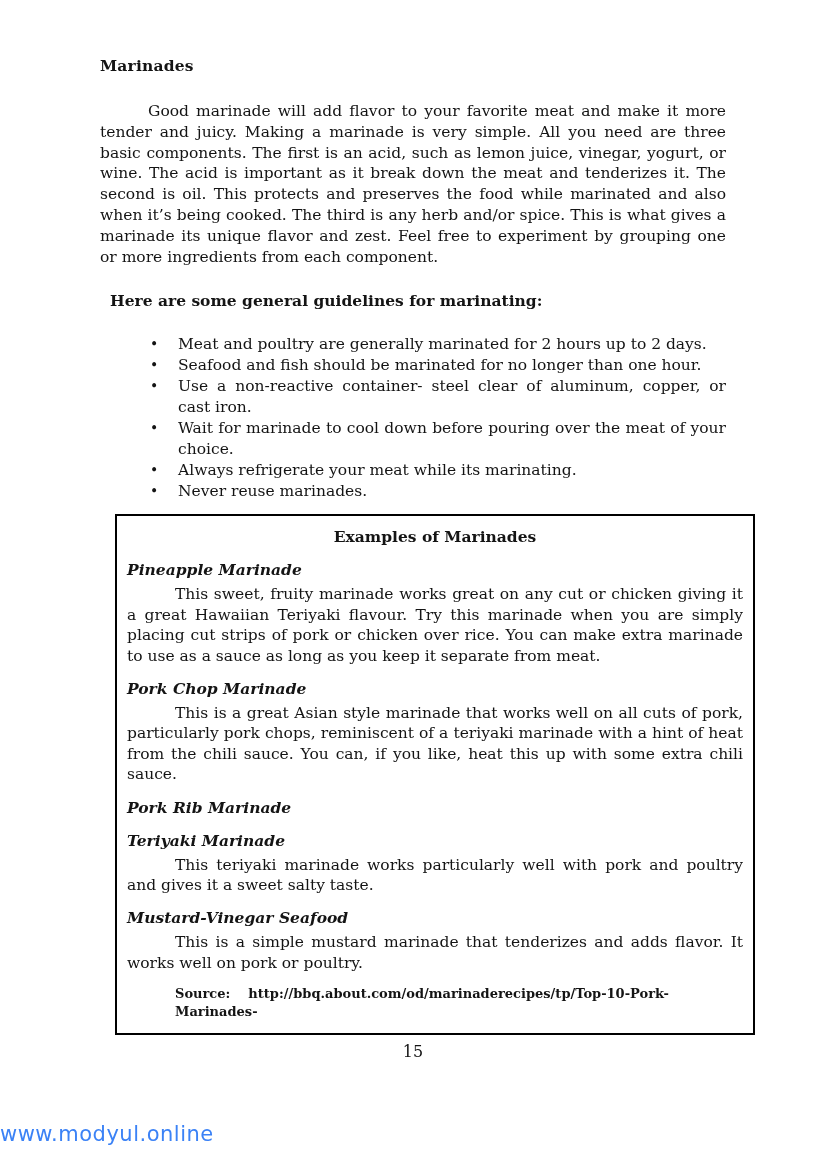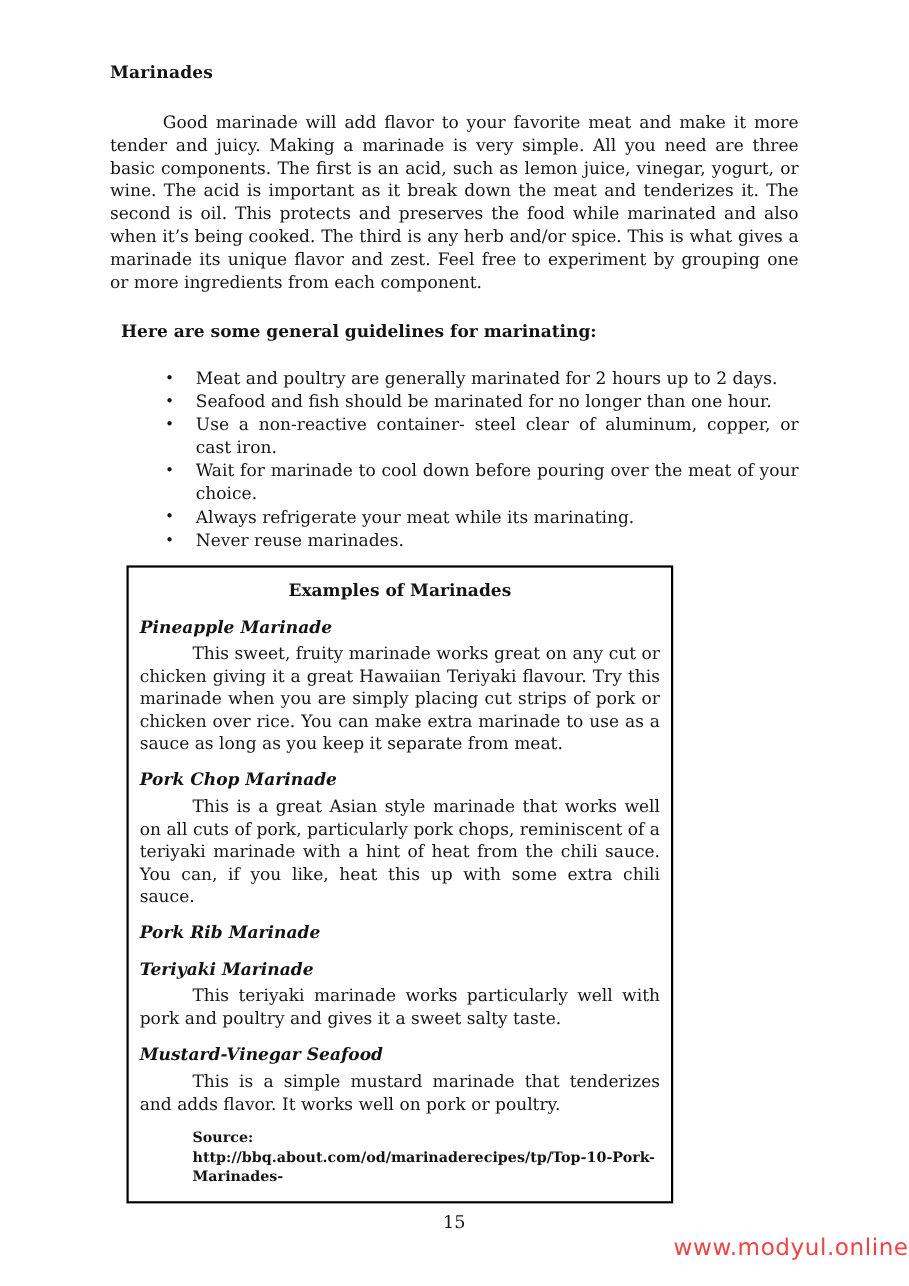--- a/index.html
+++ b/index.html
@@ -46,21 +46,21 @@
   }
   .bullet-marker {
     position: absolute;
     left: 50px;
     top: 0;
     font-size: 14px;
   }
   .examples-box {
     margin-top: 12px;
     margin-left: 15px;
-    width: 497px;
+    width: 640px;
     border: 2px solid #000000;
     padding: 8px 10px 12px 10px;
   }
   .box-title {
     text-align: center;
     font-size: 15.5px;
     font-weight: bold;
     line-height: 21px;
     margin-top: 2px;
   }
@@ -80,36 +80,36 @@
   }
   .source-line {
     margin-top: 12px;
     padding-left: 48px;
     font-size: 13px;
     font-weight: bold;
     line-height: 18px;
   }
   .source-label {
     display: inline-block;
-    margin-right: 46px;
+    margin-right: 18px;
   }
   .page-number {
     text-align: center;
     font-size: 16px;
     margin-top: 7px;
   }
   .watermark {
     position: absolute;
     left: 0;
     right: 0;
     top: 1122px;
-    text-align: right;
+    text-align: left;
     font-family: "DejaVu Sans", "Liberation Sans", sans-serif;
     font-size: 21px;
-    color: #ef4444;
+    color: #3b82f6;
     letter-spacing: 0.5px;
   }
 </style>
 </head>
 <body>
 
 <div class="page">
 
   <h1 class="doc-title">Marinades</h1>
 

